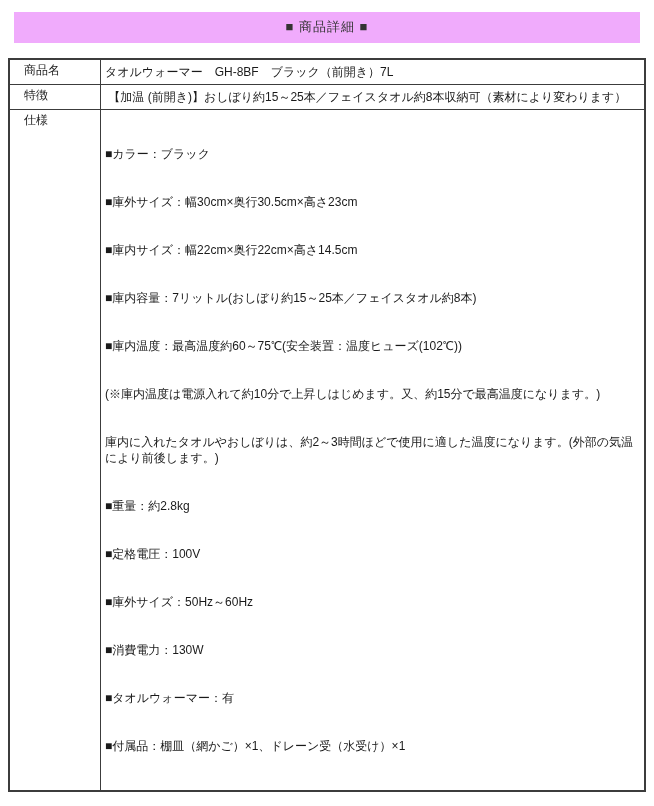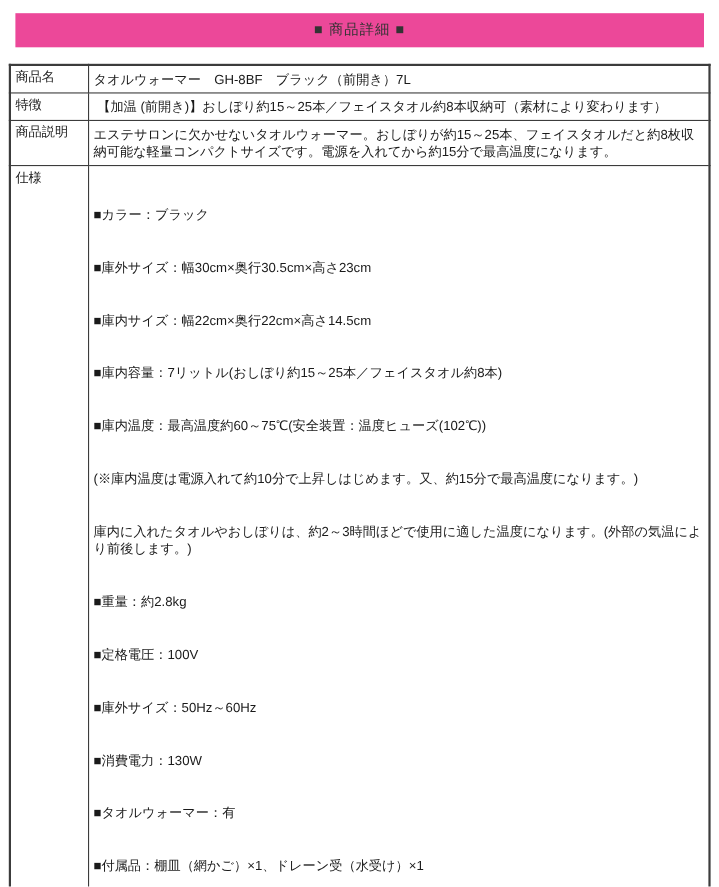--- a/index.html
+++ b/index.html
@@ -33,53 +33,49 @@
   }
   table.detail th,
   table.detail td {
     border: 1px solid #3c3c3c;
     vertical-align: top;
     text-align: left;
   }
   th.lbl {
     width: 62px;
     font-weight: normal;
-    padding: 2px 4px;
+    padding: 2px 14px;
     white-space: normal;
     overflow-wrap: break-word;
   }
   td.val {
     padding: 4px 4px;
     white-space: pre-wrap;
     overflow-wrap: break-word;
   }
   td.val .ln {
     white-space: pre-wrap;
   }
 </style>
 </head>
 <body>
 
-<div class="title-band" style="background: #ec4899;">
+<div class="title-band" style="background: #f0abfc;">
   <span>■ 商品詳細 ■</span>
 </div>
 
 <table class="detail">
   <tbody>
     <tr>
       <th class="lbl">商品名</th>
       <td class="val">タオルウォーマー　GH-8BF　ブラック（前開き）7L</td>
     </tr>
     <tr>
       <th class="lbl">特徴</th>
       <td class="val"> 【加温 (前開き)】おしぼり約15～25本／フェイスタオル約8本収納可（素材により変わります）</td>
-    </tr>
-    <tr>
-      <th class="lbl">商品説明</th>
-      <td class="val">エステサロンに欠かせないタオルウォーマー。おしぼりが約15～25本、フェイスタオルだと約8枚収納可能な軽量コンパクトサイズです。電源を入れてから約15分で最高温度になります。</td>
     </tr>
     <tr>
       <th class="lbl">仕様</th>
       <td class="val">
         <div class="ln">■カラー：ブラック</div>
         <div class="ln">■庫外サイズ：幅30cm×奥行30.5cm×高さ23cm</div>
         <div class="ln">■庫内サイズ：幅22cm×奥行22cm×高さ14.5cm</div>
         <div class="ln">■庫内容量：7リットル(おしぼり約15～25本／フェイスタオル約8本)</div>
         <div class="ln">■庫内温度：最高温度約60～75℃(安全装置：温度ヒューズ(102℃))</div>
         <div class="ln">(※庫内温度は電源入れて約10分で上昇しはじめます。又、約15分で最高温度になります。)</div>

